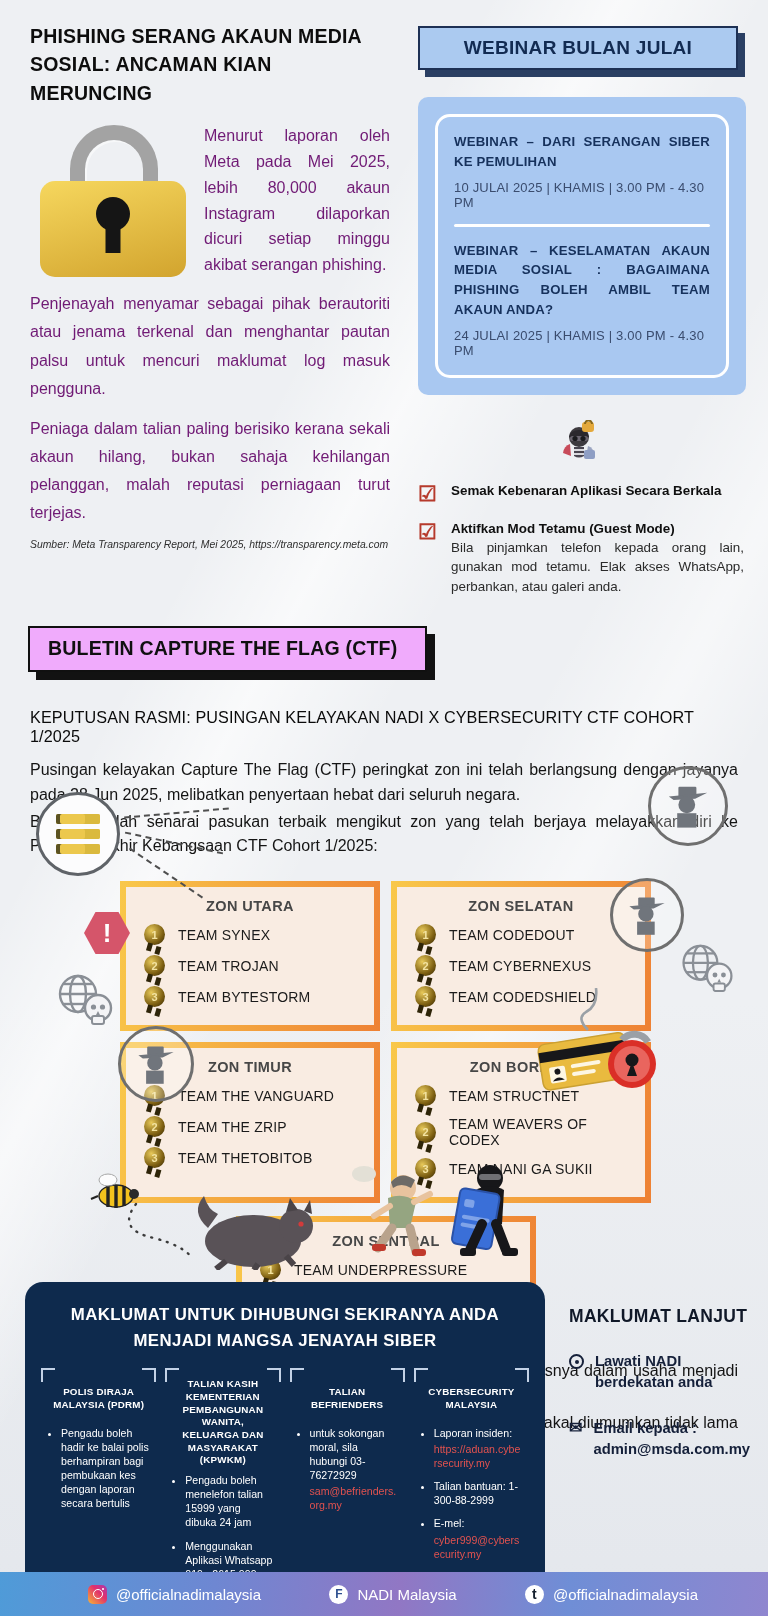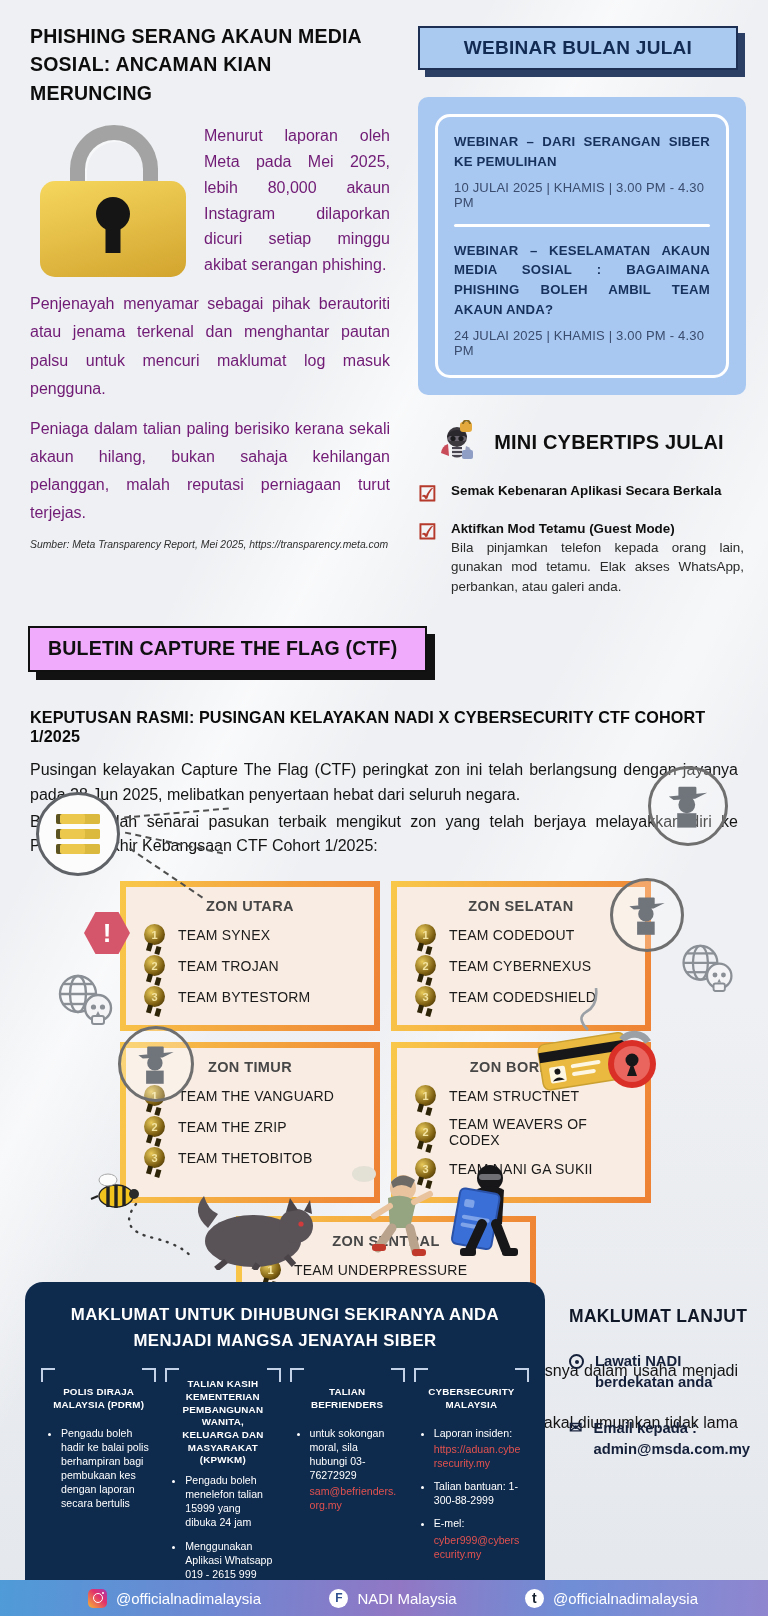--- a/index.html
+++ b/index.html
@@ -53,21 +53,21 @@
   .cybertips-title { font-size:20px; font-weight:bold; color:#0f0f0f; letter-spacing:.2px; }
   .tip { display:flex; gap:11px; margin-top:17px; padding-left:4px; }
   .tip-check { color:#b63a2c; font-size:21px; line-height:1; flex:0 0 22px; font-weight:bold; }
   .tip-title { font-weight:bold; font-size:13.4px; color:#0f0f0f; }
   .tip-body { font-size:13.4px; color:#2b2b2b; line-height:1.45; text-align:justify; margin-top:2px; }
 
   
   .ctf-banner { display:inline-block; margin:30px 0 0 28px; background:#f0abfc;
     border:2.5px solid #101010; box-shadow:8px 8px 0 #121212; padding:9px 28px 10px 18px;
     font-weight:bold; font-size:19.5px; color:#101010; letter-spacing:.2px; }
-  .ctf-heading { margin:36px 30px 0; font-weight:bold; font-size:16.2px; color:#0b0b0b; letter-spacing:.1px; }
+  .ctf-heading { margin:36px 30px 0; font-weight:normal; font-size:16.2px; color:#0b0b0b; letter-spacing:.1px; }
   .ctf-para { margin:12px 30px 0; font-size:16px; color:#141414; text-align:justify; line-height:1.55; }
 
   .zones-wrap { position:relative; margin:22px 0 0 120px; width:532px;
     display:flex; flex-wrap:wrap; gap:11px; }
   .zone-box { width:260px; border:6px solid transparent;
     background:linear-gradient(#f9ece2,#f9ece2) padding-box,
                linear-gradient(100deg,#f9c84a,#ee8134) border-box;
     padding:7px 10px 8px; }
   .zone-box.sentral { width:300px; margin:2px auto 0; }
   .zone-title { text-align:center; font-weight:bold; font-size:14.5px; color:#474747;
@@ -134,21 +134,21 @@
   .more-info-title { font-weight:bold; font-size:17.5px; color:#101828; letter-spacing:.3px; }
   .mi-item { display:flex; gap:11px; margin-top:24px; font-weight:bold; font-size:14.8px;
     color:#15203a; line-height:1.45; }
   .pin { flex:0 0 15px; width:15px; height:15px; border:2px solid #15203a; border-radius:50%;
     position:relative; margin-top:3px; }
   .pin::after { content:""; position:absolute; left:50%; top:50%; transform:translate(-50%,-50%);
     width:4px; height:4px; border-radius:50%; background:#15203a; }
   .env { font-size:16px; line-height:1.2; }
 
   
-  .footer { position:absolute; left:0; bottom:0; width:768px; height:36px;
+  .footer { position:absolute; left:0; bottom:0; width:768px; height:44px;
     background:linear-gradient(95deg,#4f9bd8,#6e87d2 28%,#9177c4 52%,#6f8ed6 74%,#8f86cf);
     display:flex; align-items:center; justify-content:space-between;
     padding:0 70px 0 88px; }
   .social { display:flex; align-items:center; gap:9px; color:#fff; font-size:15px; }
   .ig-icon { width:19px; height:19px; border-radius:5px; position:relative;
     background:linear-gradient(45deg,#f7b733,#e1306c 60%,#a63ab2); }
   .ig-icon::before { content:""; position:absolute; left:50%; top:50%; transform:translate(-50%,-50%);
     width:8px; height:8px; border:1.6px solid #fff; border-radius:50%; }
   .ig-icon::after { content:""; position:absolute; right:3px; top:3px; width:2px; height:2px;
     border-radius:50%; background:#fff; }
@@ -201,21 +201,20 @@
             <circle cx="19" cy="18.5" r="2.6" fill="#1b1b1e"></circle>
             <circle cx="27" cy="18.5" r="2.6" fill="#1b1b1e"></circle>
             <path d="M18 27 h10 v9 q-5 3 -10 0 z" fill="#494550"></path>
             <rect x="18" y="29" width="10" height="2" fill="#d9d9de"></rect>
             <rect x="18" y="33" width="10" height="2" fill="#d9d9de"></rect>
             <rect x="26" y="2" width="12" height="10" rx="3" fill="#e4a93c"></rect>
             <path d="M29 4 a3.5 3.5 0 0 1 7 0" fill="none" stroke="#8a6a1d" stroke-width="2"></path>
             <rect x="28" y="30" width="11" height="9" rx="2" fill="#8e9ec4"></rect>
           </svg>
         </span>
-        <span class="cybertips-title">MINI CYBERTIPS JULAI</span>
       </div>
       <div class="tip">
         <span class="tip-check">☑</span>
         <span>
           <div class="tip-title">Semak Kebenaran Aplikasi Secara Berkala</div>
         </span>
       </div>
       <div class="tip">
         <span class="tip-check">☑</span>
         <span>

